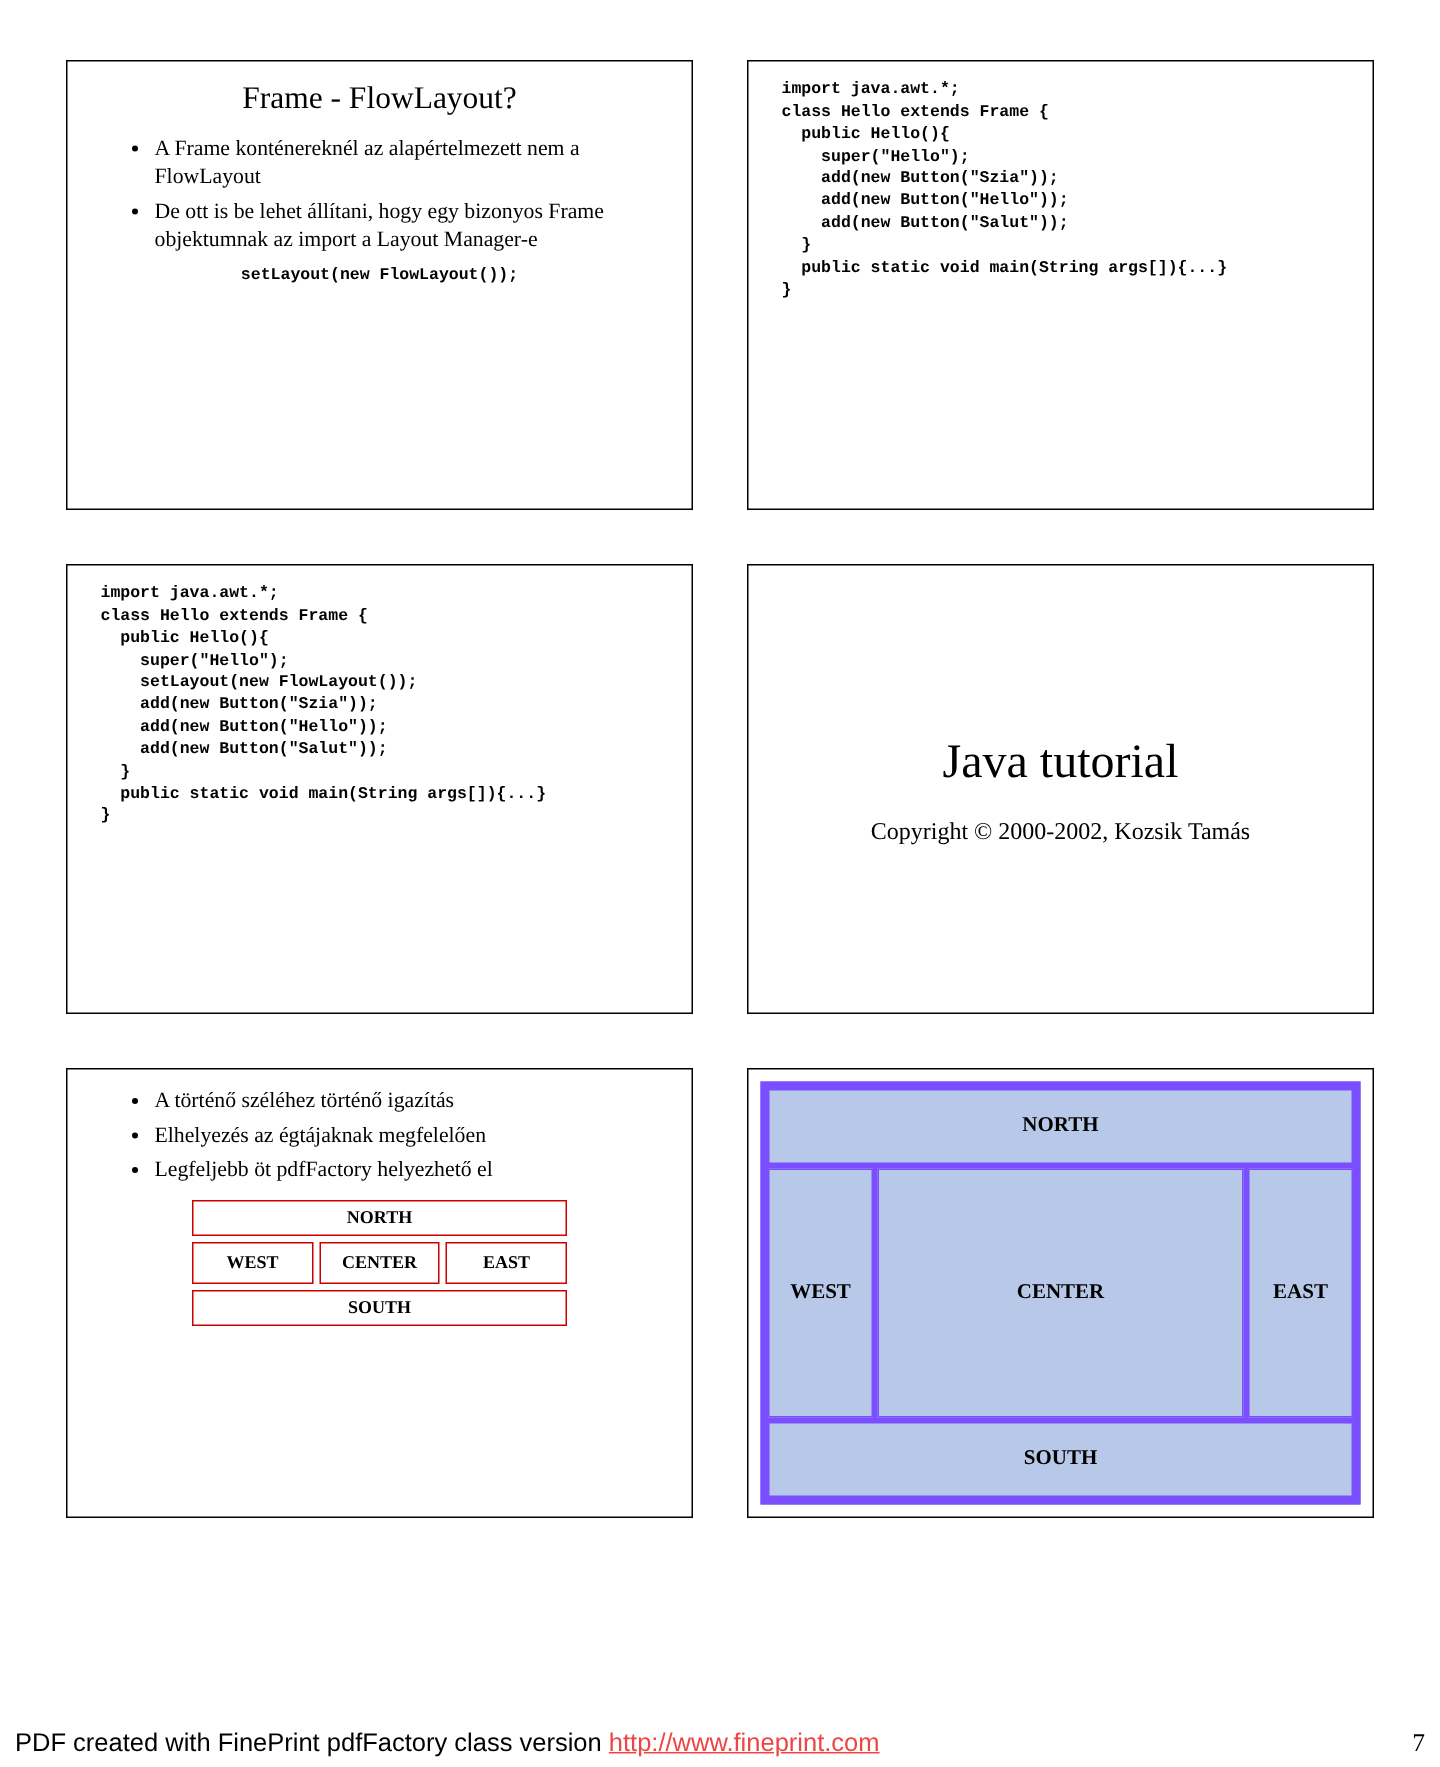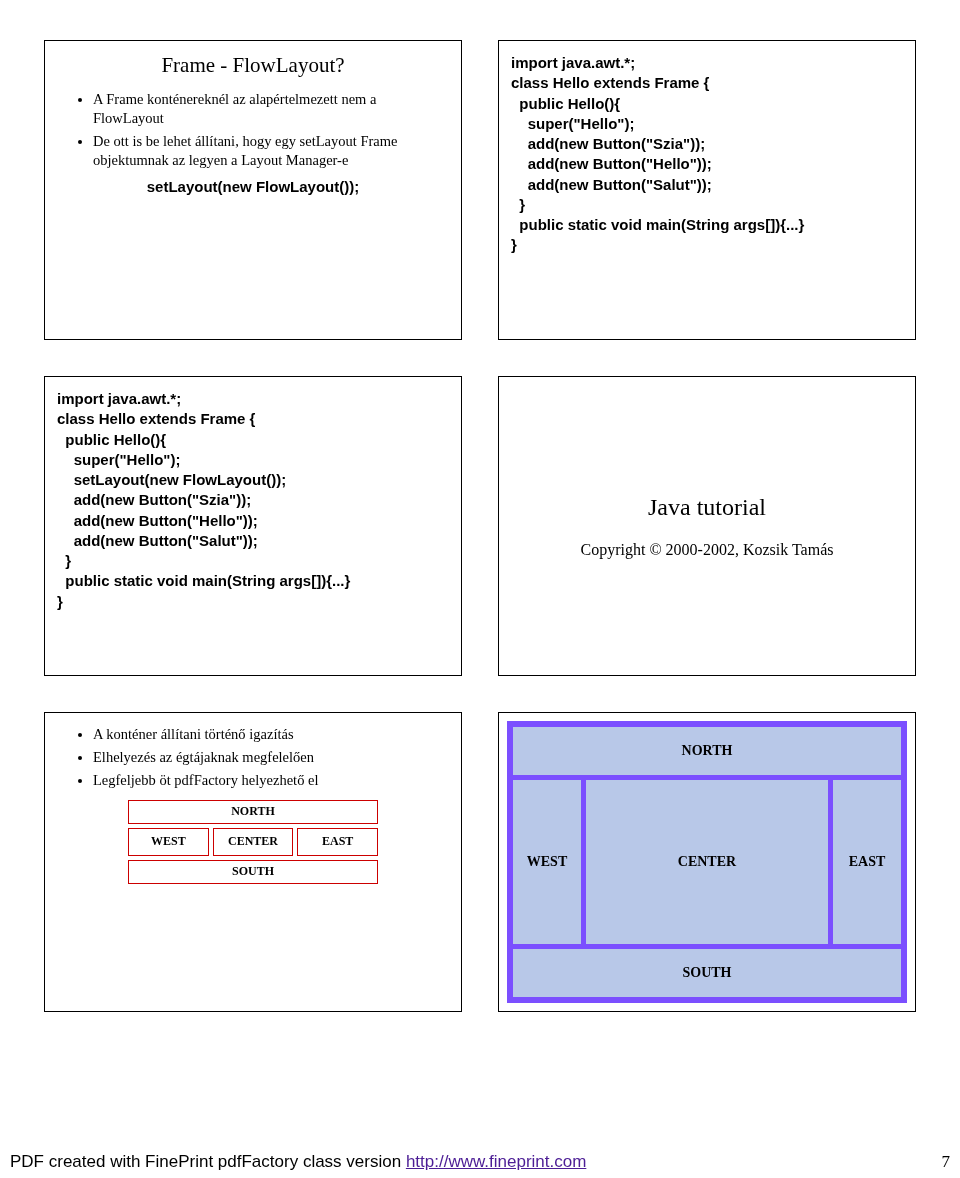--- a/index.html
+++ b/index.html
@@ -13,51 +13,51 @@
   .page-grid {
     padding: 40px 44px 20px 44px;
     display: grid;
     grid-template-columns: 1fr 1fr;
     gap: 36px 36px;
   }
   .slide {
     border: 1.5px solid #000;
     height: 300px;
     position: relative;
-    padding: 12px 12px;
+    padding: 12px 22px;
     overflow: hidden;
   }
   .slide-title {
     text-align: center;
     font-size: 21px;
     font-weight: normal;
     margin-bottom: 12px;
     font-family: "Times New Roman", serif;
   }
   ul { list-style: disc; padding-left: 36px; margin-bottom: 8px; }
   li { font-size: 14.5px; line-height: 1.3; margin-bottom: 4px; font-family: Liberation Serif, serif; }
   .code {
-    font-family: Liberation Sans, sans-serif;
-    font-size: 15px;
+    font-family: Liberation Mono, monospace;
+    font-size: 11px;
     font-weight: bold;
     white-space: pre;
     line-height: 1.35;
   }
   .code-centered {
     text-align: center;
     margin-top: 6px;
   }
   .tutorial-inner {
     display: flex;
     flex-direction: column;
     align-items: center;
     justify-content: center;
     height: 100%;
   }
-  .tutorial-title { font-size: 24px; margin-bottom: 20px; }
+  .tutorial-title { font-size: 32px; margin-bottom: 20px; }
   .tutorial-copy { font-size: 16px; }
   .bl-diagram-red {
     width: 250px;
     margin: 10px auto 0 auto;
   }
   .bl-diagram-red .north, .bl-diagram-red .south {
     border: 1.5px solid #c00;
     height: 24px;
     display: flex; align-items: center; justify-content: center;
     font-size: 12px; font-weight: bold;
@@ -107,37 +107,37 @@
     bottom: 6px;
     left: 0;
     width: 100%;
     padding: 0 10px;
     display: flex;
     justify-content: space-between;
     align-items: flex-end;
     font-family: Arial, Helvetica, sans-serif;
     font-size: 17px;
   }
-  .footer a { color: #4c1d95; text-decoration: underline; }
+  .footer a { color: #ef4444; text-decoration: underline; }
   .page-num {
     font-family: "Times New Roman", serif;
     font-size: 17px;
   }
   .slide6 { padding: 8px; }
 </style>
 </head>
 <body>
 
 <div class="page-grid">
 
   <div class="slide">
     <div class="slide-title">Frame - FlowLayout?</div>
     <ul>
       <li>A Frame konténereknél az alapértelmezett nem a FlowLayout</li>
-      <li>De ott is be lehet állítani, hogy egy setLayout Frame objektumnak az legyen a Layout Manager-e</li>
+      <li>De ott is be lehet állítani, hogy egy bizonyos Frame objektumnak az import a Layout Manager-e</li>
     </ul>
     <div class="code code-centered">setLayout(new FlowLayout());</div>
   </div>
 
   <div class="slide">
     <div class="code">import java.awt.*;
 class Hello extends Frame {
   public Hello(){
     super("Hello");
     add(new Button("Szia"));
@@ -164,21 +164,21 @@
 
   <div class="slide">
     <div class="tutorial-inner">
       <div class="tutorial-title">Java tutorial</div>
       <div class="tutorial-copy">Copyright © 2000-2002, Kozsik Tamás</div>
     </div>
   </div>
 
   <div class="slide">
     <ul>
-      <li>A konténer állítani történő igazítás</li>
+      <li>A történő széléhez történő igazítás</li>
       <li>Elhelyezés az égtájaknak megfelelően</li>
       <li>Legfeljebb öt pdfFactory helyezhető el</li>
     </ul>
     <div class="bl-diagram-red">
       <div class="north">NORTH</div>
       <div class="middle">
         <div>WEST</div>
         <div>CENTER</div>
         <div>EAST</div>
       </div>

